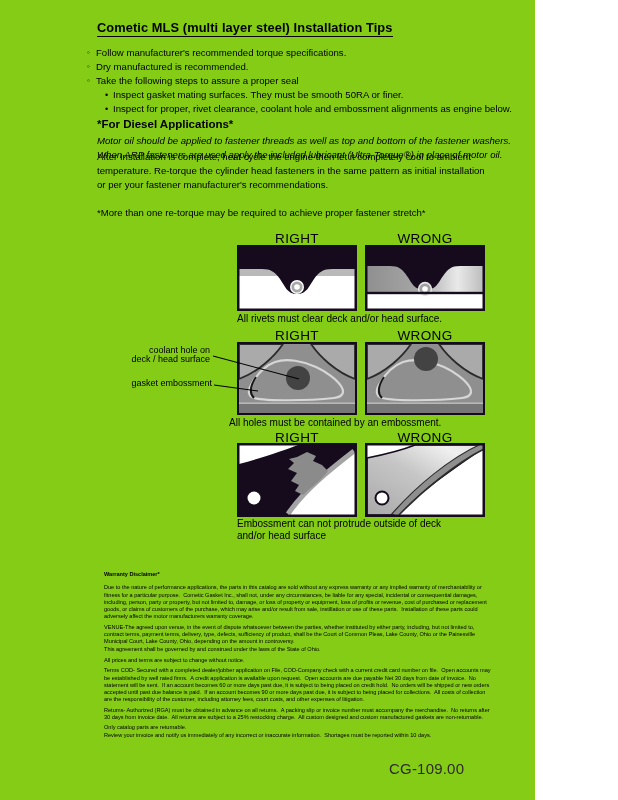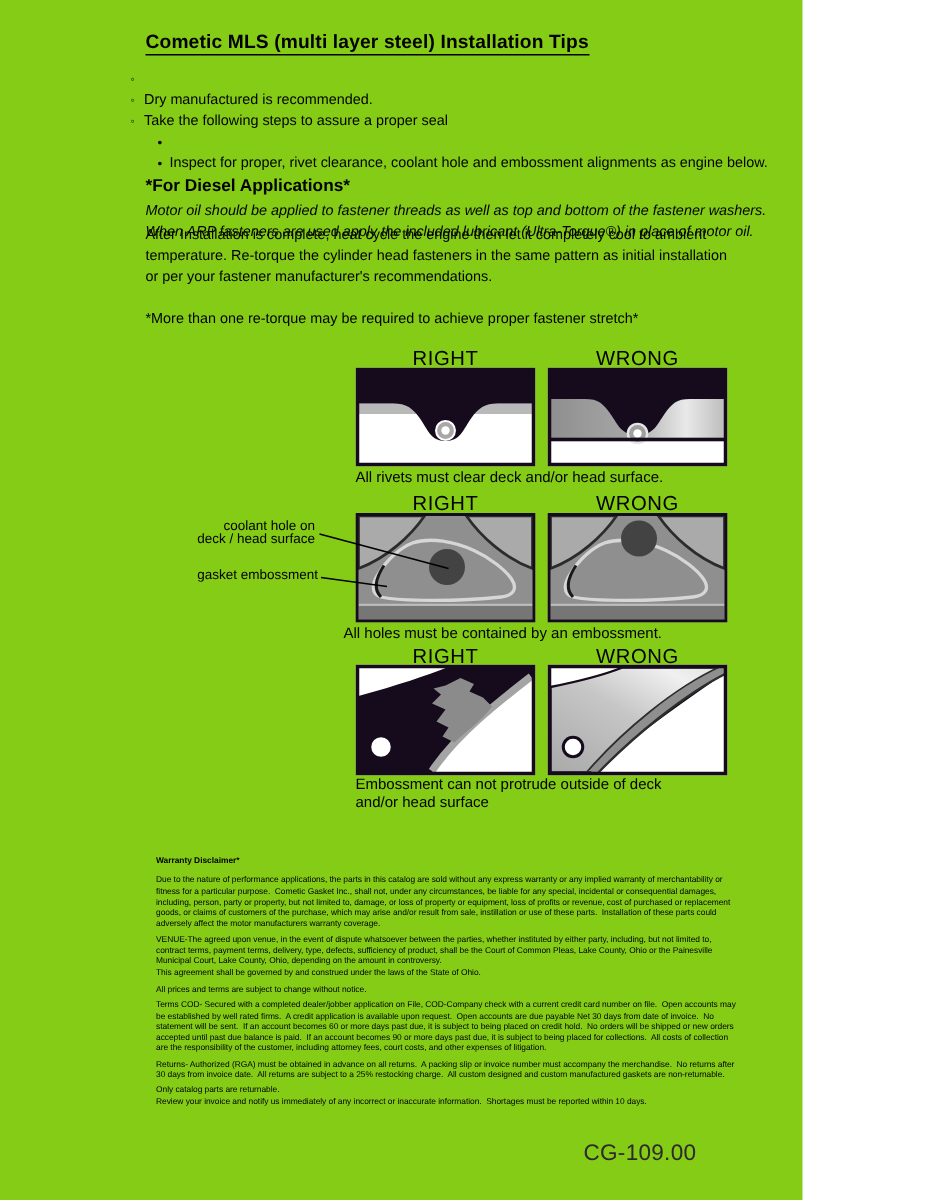--- a/index.html
+++ b/index.html
@@ -31,31 +31,33 @@
 </head>
 <body>
 
 <div class="page">
 
   <div class="abs title">Cometic MLS (multi layer steel) Installation Tips</div>
 
   <div class="abs tips">
     <div class="tip">
       <span class="b1">◦</span>
+      <span>Follow manufacturer's recommended torque specifications.</span>
     </div>
     <div class="tip">
       <span class="b1">◦</span>
       <span>Dry manufactured is recommended.</span>
     </div>
     <div class="tip">
       <span class="b1">◦</span>
       <span>Take the following steps to assure a proper seal</span>
     </div>
     <div class="tip sub">
       <span class="b2">•</span>
+      <span>Inspect gasket mating surfaces.  They must be smooth 50RA or finer.</span>
     </div>
     <div class="tip sub">
       <span class="b2">•</span>
       <span>Inspect for proper, rivet clearance, coolant hole and embossment alignments as engine below.</span>
     </div>
   </div>
 
   <div class="abs h2">*For Diesel Applications*</div>
   <div class="abs para p1">Motor oil should be applied to fastener threads as well as top and bottom of the fastener washers.
 When ARP fasteners are used apply the included lubricant (Ultra-Torque®) in place of motor oil.</div>

